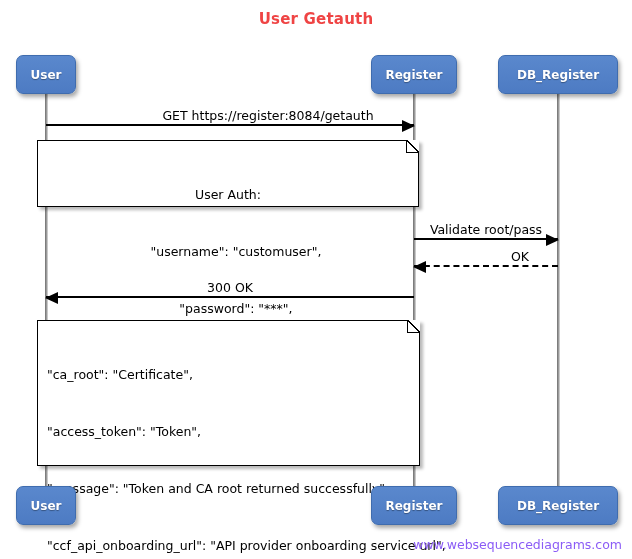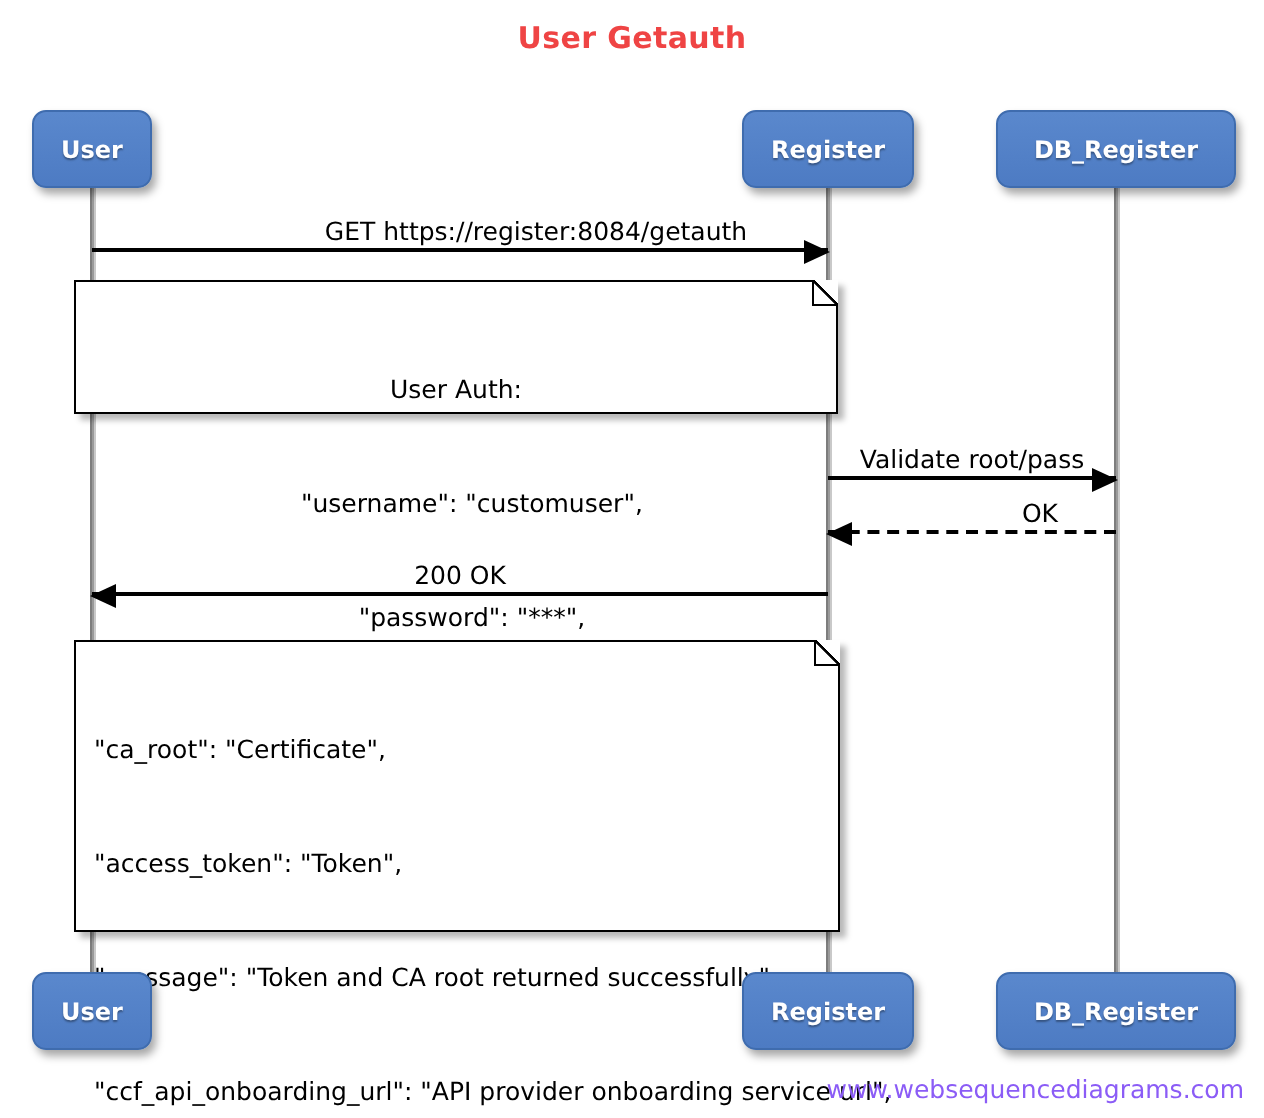--- a/index.html
+++ b/index.html
@@ -178,21 +178,21 @@
   <div class="msg-label" style="left:414px; top:222px; width:144px;">Validate root/pass</div>
   <div class="msg" style="left:414px; top:238px; width:144px;">
     <span class="arrowhead right"></span>
   </div>
 
   <div class="msg-label" style="left:414px; top:249px; width:148px;margin-left:32px;">OK</div>
   <div class="msg dashed" style="left:414px; top:265px; width:144px;">
     <span class="arrowhead left"></span>
   </div>
 
-  <div class="msg-label" style="left:46px; top:280px; width:368px;">200 OK</div>
+  <div class="msg-label" style="left:46px; top:280px; width:368px;">300 OK</div>
   <div class="msg" style="left:46px; top:296px; width:368px;">
     <span class="arrowhead left"></span>
   </div>
 
   <div class="note" style="left:37px; top:320px; width:383px; height:146px;">
     <span class="fold"></span>
     <div class="note-body">
       <div class="note-line">"ca_root": "Certificate",</div>
       <div class="note-line">"access_token": "Token",</div>
       <div class="note-line">"message": "Token and CA root returned successfully",</div>

